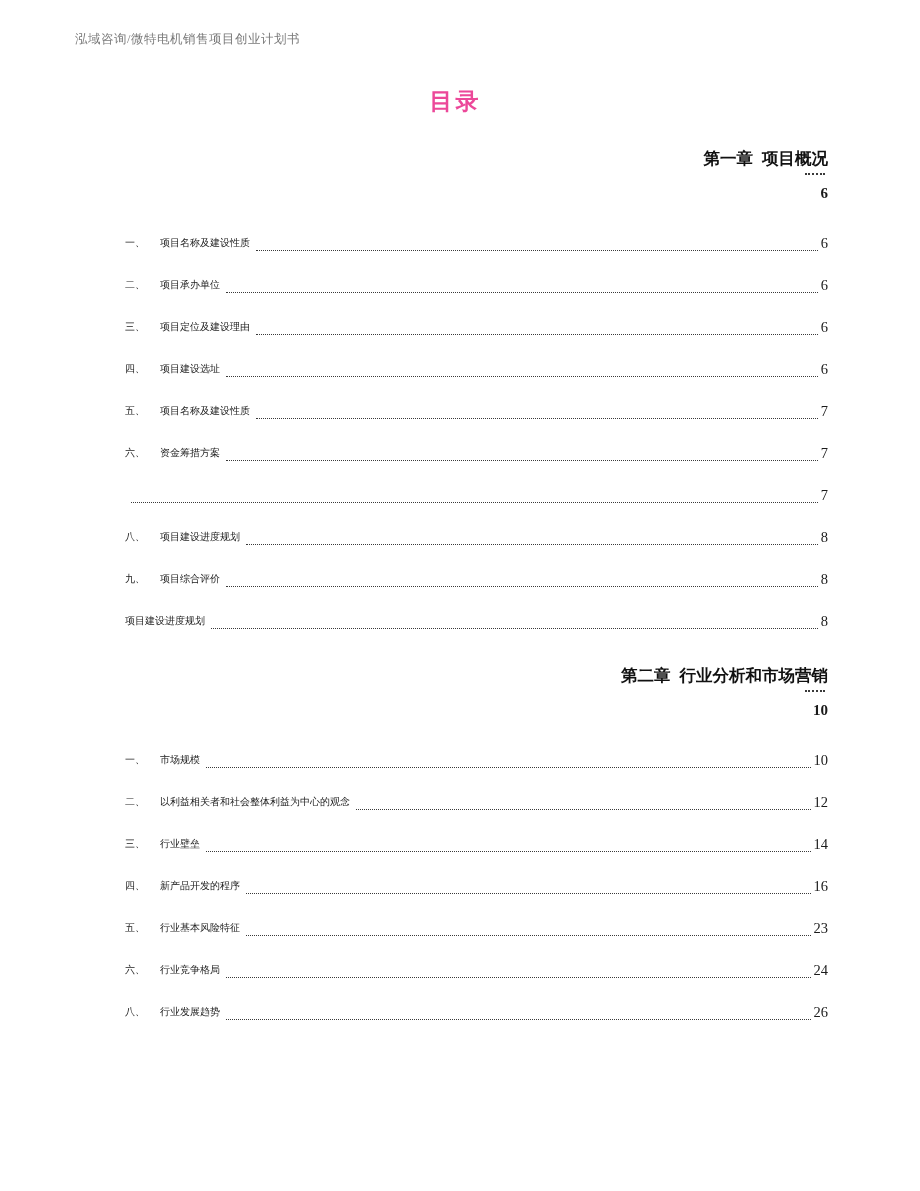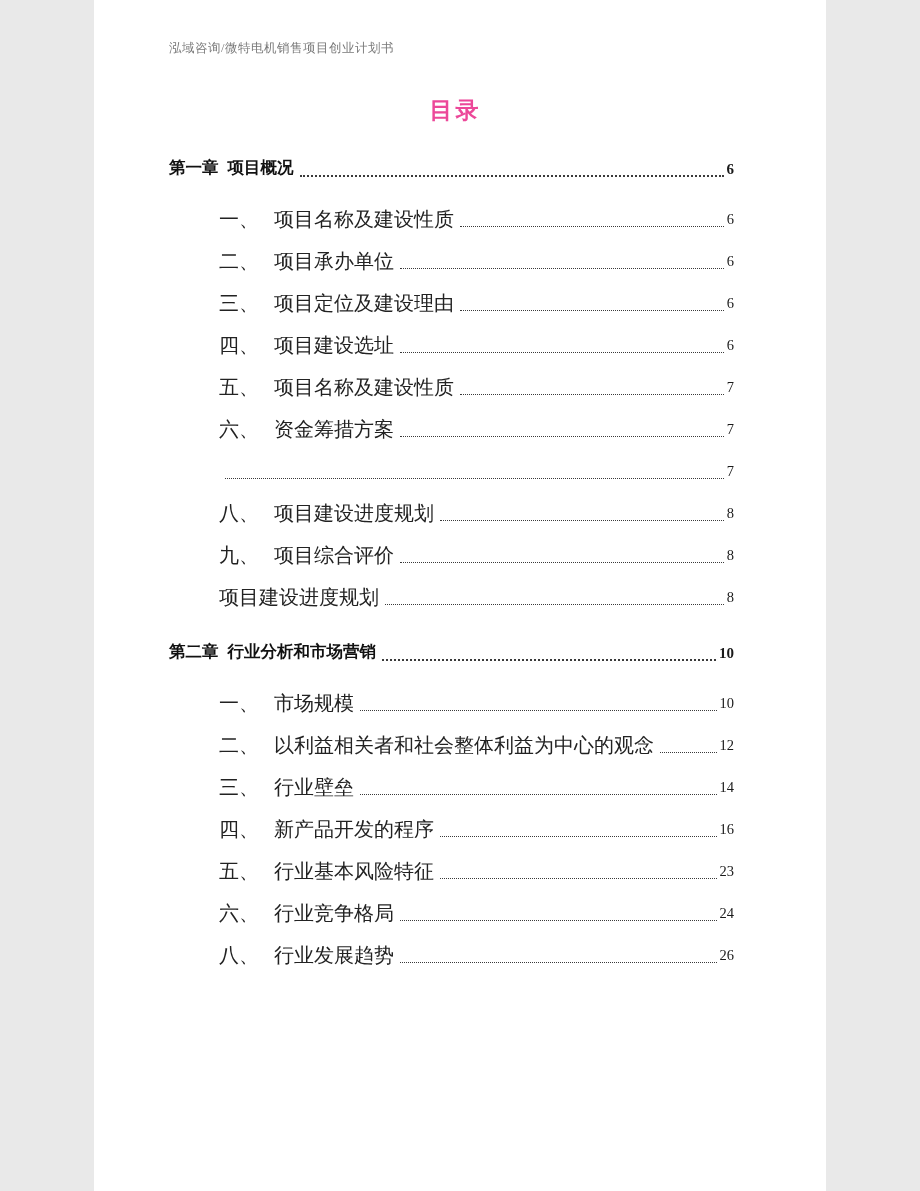--- a/index.html
+++ b/index.html
@@ -3,24 +3,24 @@
 <meta charset="utf-8">
 <style>
   * { margin: 0; padding: 0; box-sizing: border-box; }
   html, body { background: #e9e9e9; }
   body {
     font-family: "Liberation Serif", "DejaVu Serif", serif;
     display: flex;
     justify-content: center;
   }
   .page {
-    width: 732px;
+    width: 920px;
     min-height: 1191px;
     background: #ffffff;
-    padding: 40px 92px 60px 75px;
+    padding: 31px 92px 60px 75px;
     color: #1a1a1a;
     position: relative;
   }
   .doc-header {
     font-size: 12.5px;
     color: #7a7a7a;
     letter-spacing: 0.5px;
     margin-bottom: 38px;
   }
   .doc-title {
@@ -47,37 +47,38 @@
   .page-num {
     font-size: 14.5px;
     color: #1a1a1a;
     line-height: 26px;
     flex: 0 0 auto;
   }
   .chapter-row {
     margin-top: 28px;
     margin-bottom: 24px;
     font-weight: bold;
+    flex-direction: column;
   }
   .chapter-row .ch-text {
     font-size: 16.5px;
     line-height: 28px;
     color: #111;
     white-space: nowrap;
   }
   .chapter-row .ch-label { margin-right: 9px; }
   .chapter-row .page-num { font-weight: bold; font-size: 15px; }
   .chapter-row .leader { border-bottom-width: 2px; }
   .item-list { }
   .item-row {
     margin-bottom: 16px;
     padding-left: 50px;
   }
   .item-row .item-text {
-    font-size: 20px;
+    font-size: 10px;
     line-height: 26px;
     color: #222;
     white-space: nowrap;
   }
   .item-num:not(:empty) { margin-right: 15px; }
   .item-row .leader { border-bottom: 1.8px dotted #3a3a3a; }
 </style>
 </head>
 <body>
 

